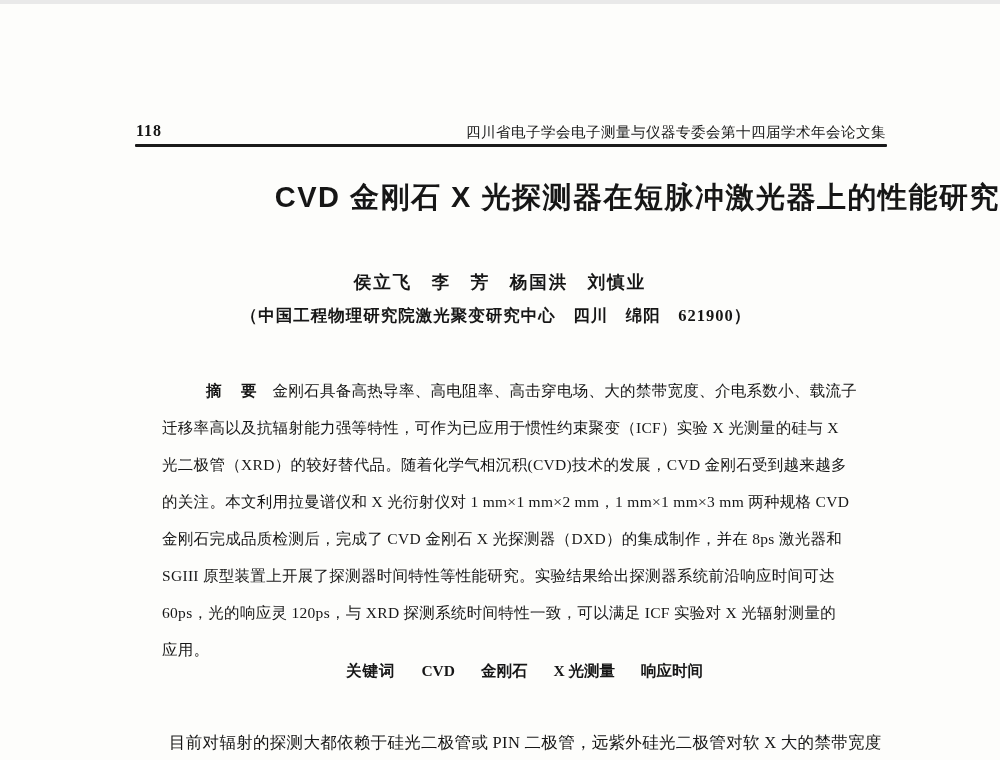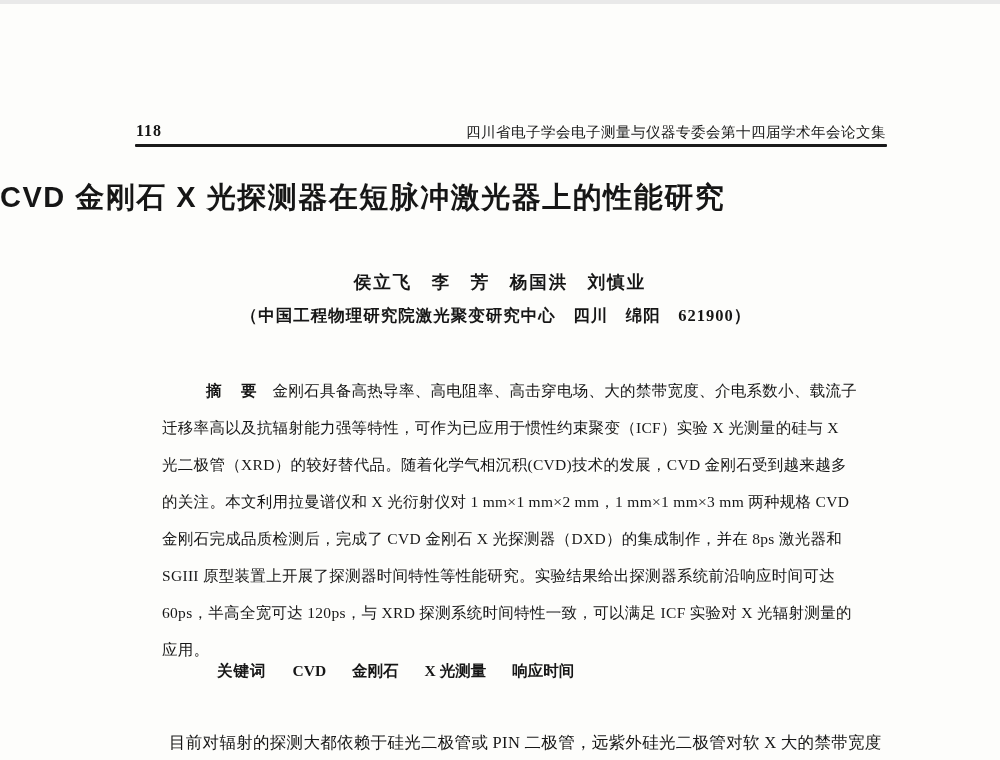--- a/index.html
+++ b/index.html
@@ -36,21 +36,21 @@
     left: 135px; top: 140px;
     width: 752px; height: 3px;
     background: #1a1a1a;
     border-radius: 1px;
   }
   
   .paper-title {
     position: absolute;
     left: 0; right: 0; top: 174px;
     margin: 0;
-    text-align: left;
+    text-align: right;
     font-size: 29px;
     font-weight: bold;
     letter-spacing: 1.5px;
     font-family: "Liberation Sans", sans-serif;
   }
   .authors {
     position: absolute;
     left: 0; right: 0; top: 266px;
     text-align: center;
     font-size: 17.5px;
@@ -87,20 +87,21 @@
   
   .keywords {
     position: absolute;
     left: 162px; top: 652px;
     width: 696px;
     height: 30px;
     line-height: 30px;
     font-size: 15.5px;
     font-weight: bold;
     white-space: nowrap;
+    text-align: center;
   }
   .kw-label { margin-left: 55px; margin-right: 26px; letter-spacing: 1px; }
   .kw-item  { margin-right: 26px; }
   
   .body-first-line {
     position: absolute;
     left: 135px; top: 724px;
     width: 752px;
     font-size: 16.5px;
     line-height: 30px;
@@ -124,21 +125,21 @@
 
   <div class="abstract">
     <div class="abs-line">
       <span class="abs-label">摘　要</span><span>金刚石具备高热导率、高电阻率、高击穿电场、大的禁带宽度、介电系数小、载流子</span>
     </div>
     <div class="abs-line">迁移率高以及抗辐射能力强等特性，可作为已应用于惯性约束聚变（ICF）实验 X 光测量的硅与 X</div>
     <div class="abs-line">光二极管（XRD）的较好替代品。随着化学气相沉积(CVD)技术的发展，CVD 金刚石受到越来越多</div>
     <div class="abs-line">的关注。本文利用拉曼谱仪和 X 光衍射仪对 1 mm×1 mm×2 mm，1 mm×1 mm×3 mm 两种规格 CVD</div>
     <div class="abs-line">金刚石完成品质检测后，完成了 CVD 金刚石 X 光探测器（DXD）的集成制作，并在 8ps 激光器和</div>
     <div class="abs-line">SGIII 原型装置上开展了探测器时间特性等性能研究。实验结果给出探测器系统前沿响应时间可达</div>
-    <div class="abs-line">60ps，半高全宽可达 120ps，与 XRD 探测系统时间特性一致，可以满足 ICF 实验对 X 光辐射测量的</div>
+    <div class="abs-line">60ps，光的响应灵 120ps，与 XRD 探测系统时间特性一致，可以满足 ICF 实验对 X 光辐射测量的</div>
     <div class="abs-line">应用。</div>
   </div>
 
   <div class="keywords">
     <span class="kw-label">关键词</span><span class="kw-item">CVD</span><span class="kw-item">金刚石</span><span class="kw-item">X 光测量</span><span class="kw-item">响应时间</span>
   </div>
 
   <div class="body-first-line">目前对辐射的探测大都依赖于硅光二极管或 PIN 二极管，远紫外硅光二极管对软 X 大的禁带宽度</div>
 
 </div>

